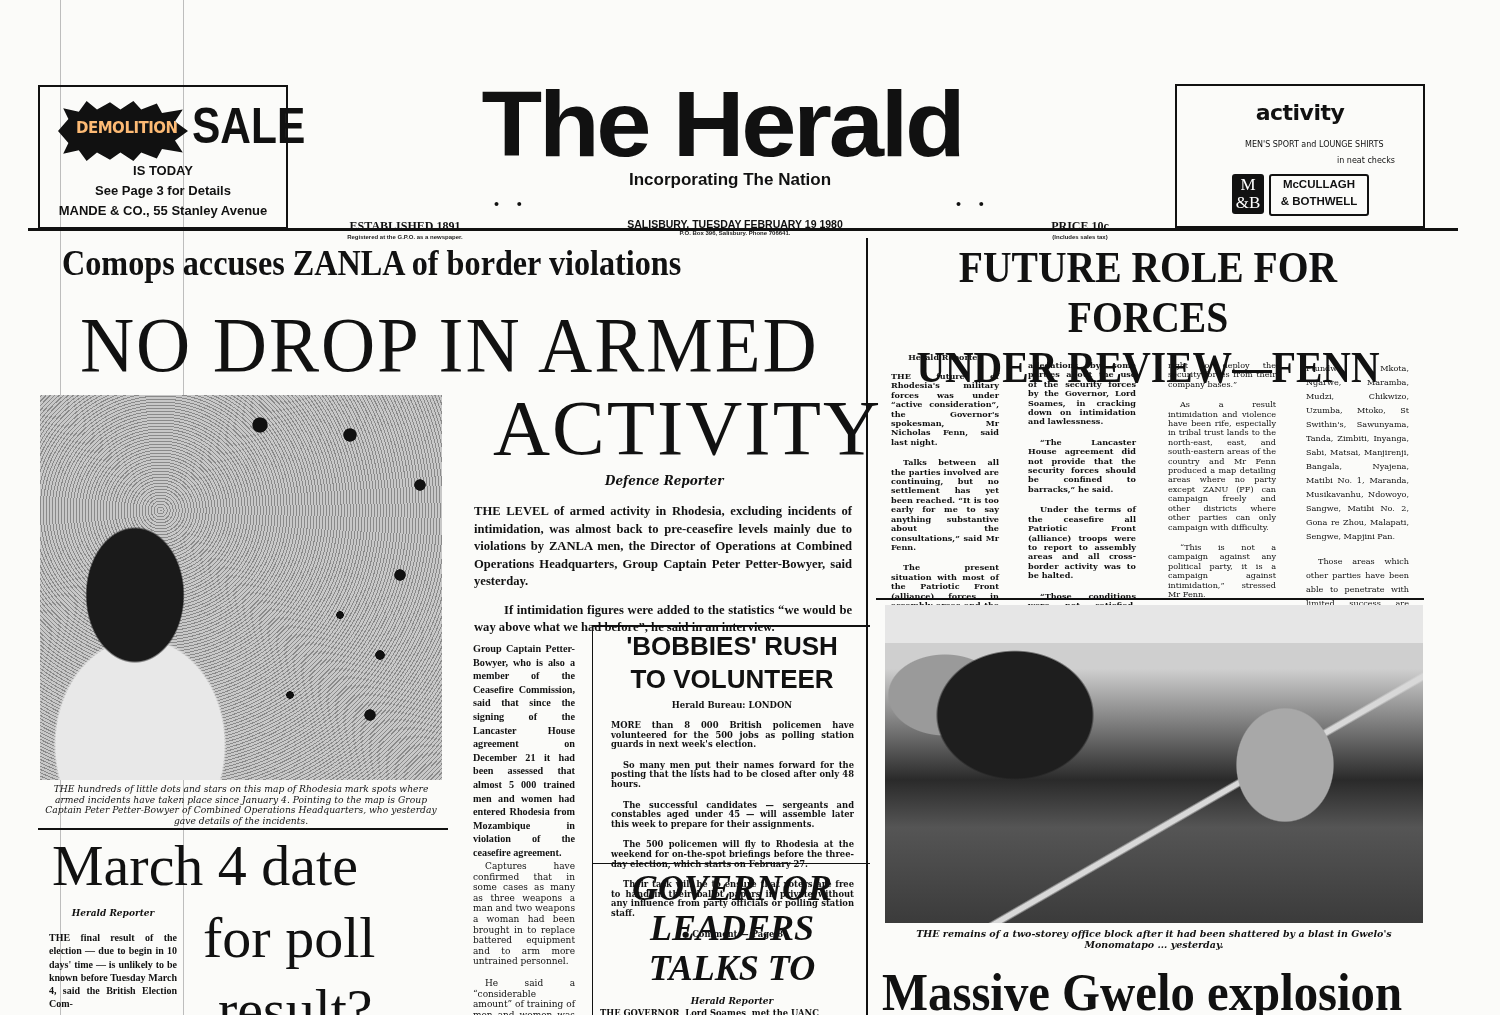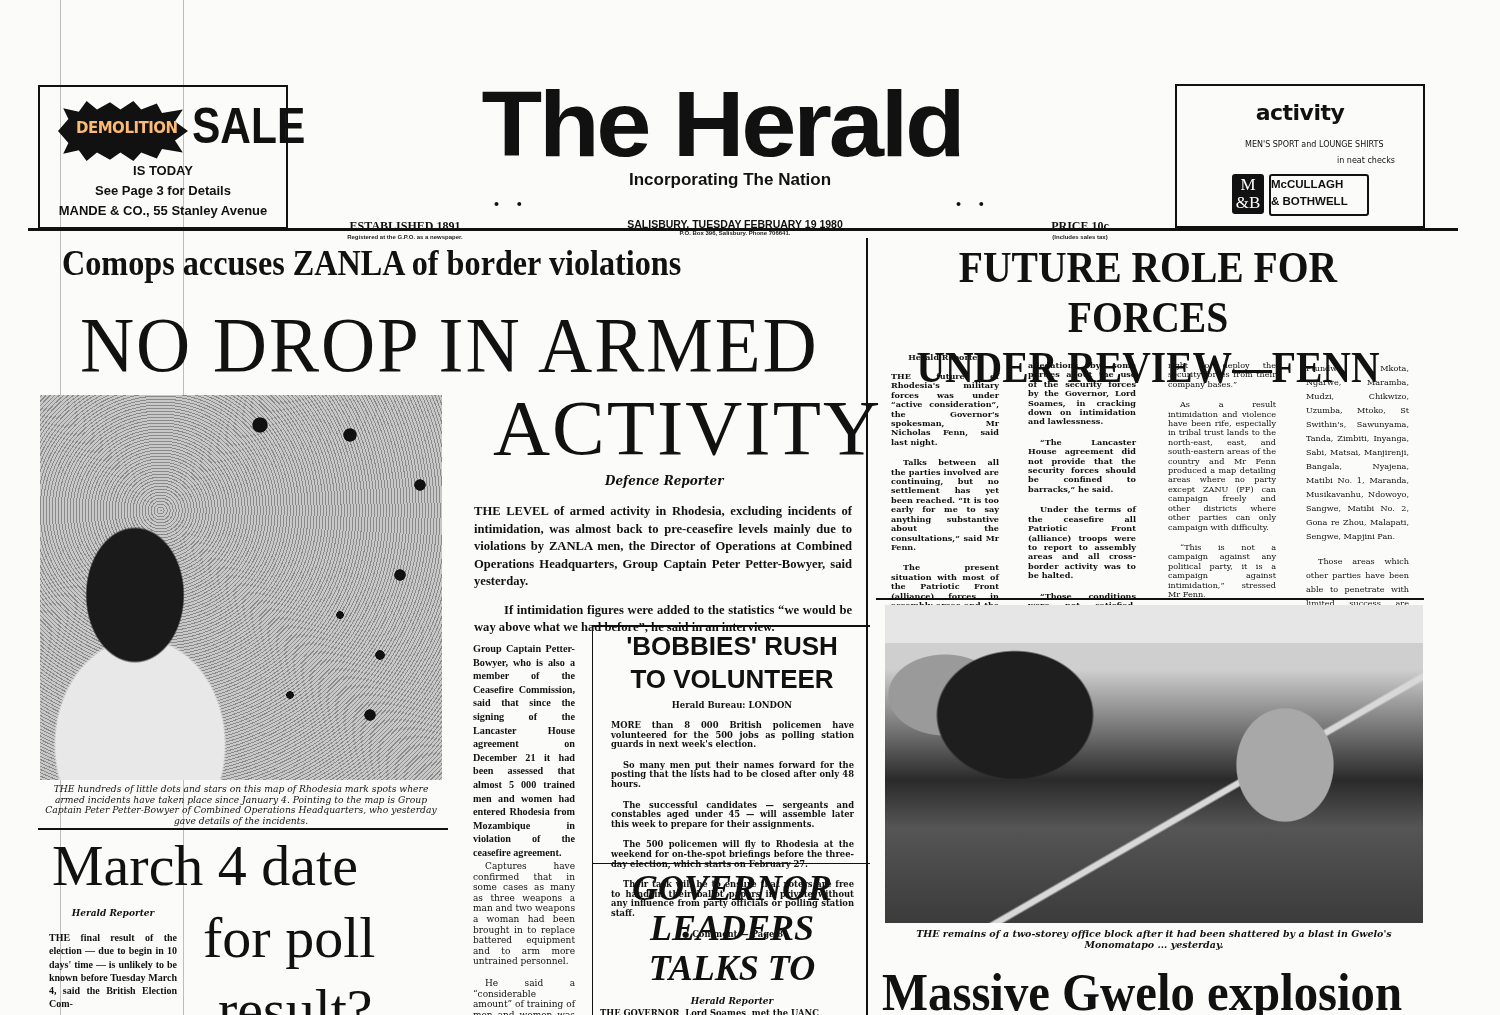--- a/index.html
+++ b/index.html
@@ -54,21 +54,21 @@
     position: absolute; left: 0; width: 100%; top: 14px; text-align: center;
     font-family: "DejaVu Sans", sans-serif; font-weight: bold; font-size: 22px; letter-spacing: -0.5px;
   }
   #ad-right .tag { position: absolute; font-family: "DejaVu Sans", sans-serif; font-size: 8px; }
   #ad-right .mb-logo {
     position: absolute; left: 55px; top: 88px; width: 32px; height: 40px; background: #111; color: #fff;
     font-family: "Liberation Serif", serif; font-size: 17px; line-height: 18px; text-align: center; padding-top: 2px; box-sizing: border-box; border-radius: 3px;
   }
   #ad-right .mb-name {
     position: absolute; left: 92px; top: 88px; width: 96px; height: 38px; border: 2px solid #111; border-radius: 3px;
-    font-family: "Liberation Sans", sans-serif; font-size: 11.5px; line-height: 17px; text-align: left; font-weight: bold;
+    font-family: "Liberation Sans", sans-serif; font-size: 11.5px; line-height: 17px; text-align: center; font-weight: bold;
   }
 
   #masthead-rule { left: 28px; top: 228px; width: 1430px; height: 3px; background: #111; }
 
   
   .h-serif { font-family: "Liberation Serif", serif; font-weight: bold; white-space: nowrap; }
   #kicker { left: 62px; top: 244px; font-size: 35px; transform: scaleX(0.92); transform-origin: left; }
   #main-head-1 { left: 80px; top: 300px; font-size: 79px; line-height: 90px; letter-spacing: 2px; font-weight: normal; transform: scaleX(0.95); transform-origin: left; }
   #main-head-2 { left: 493px; top: 383px; font-size: 79px; line-height: 90px; letter-spacing: 2px; font-weight: normal; }
 

